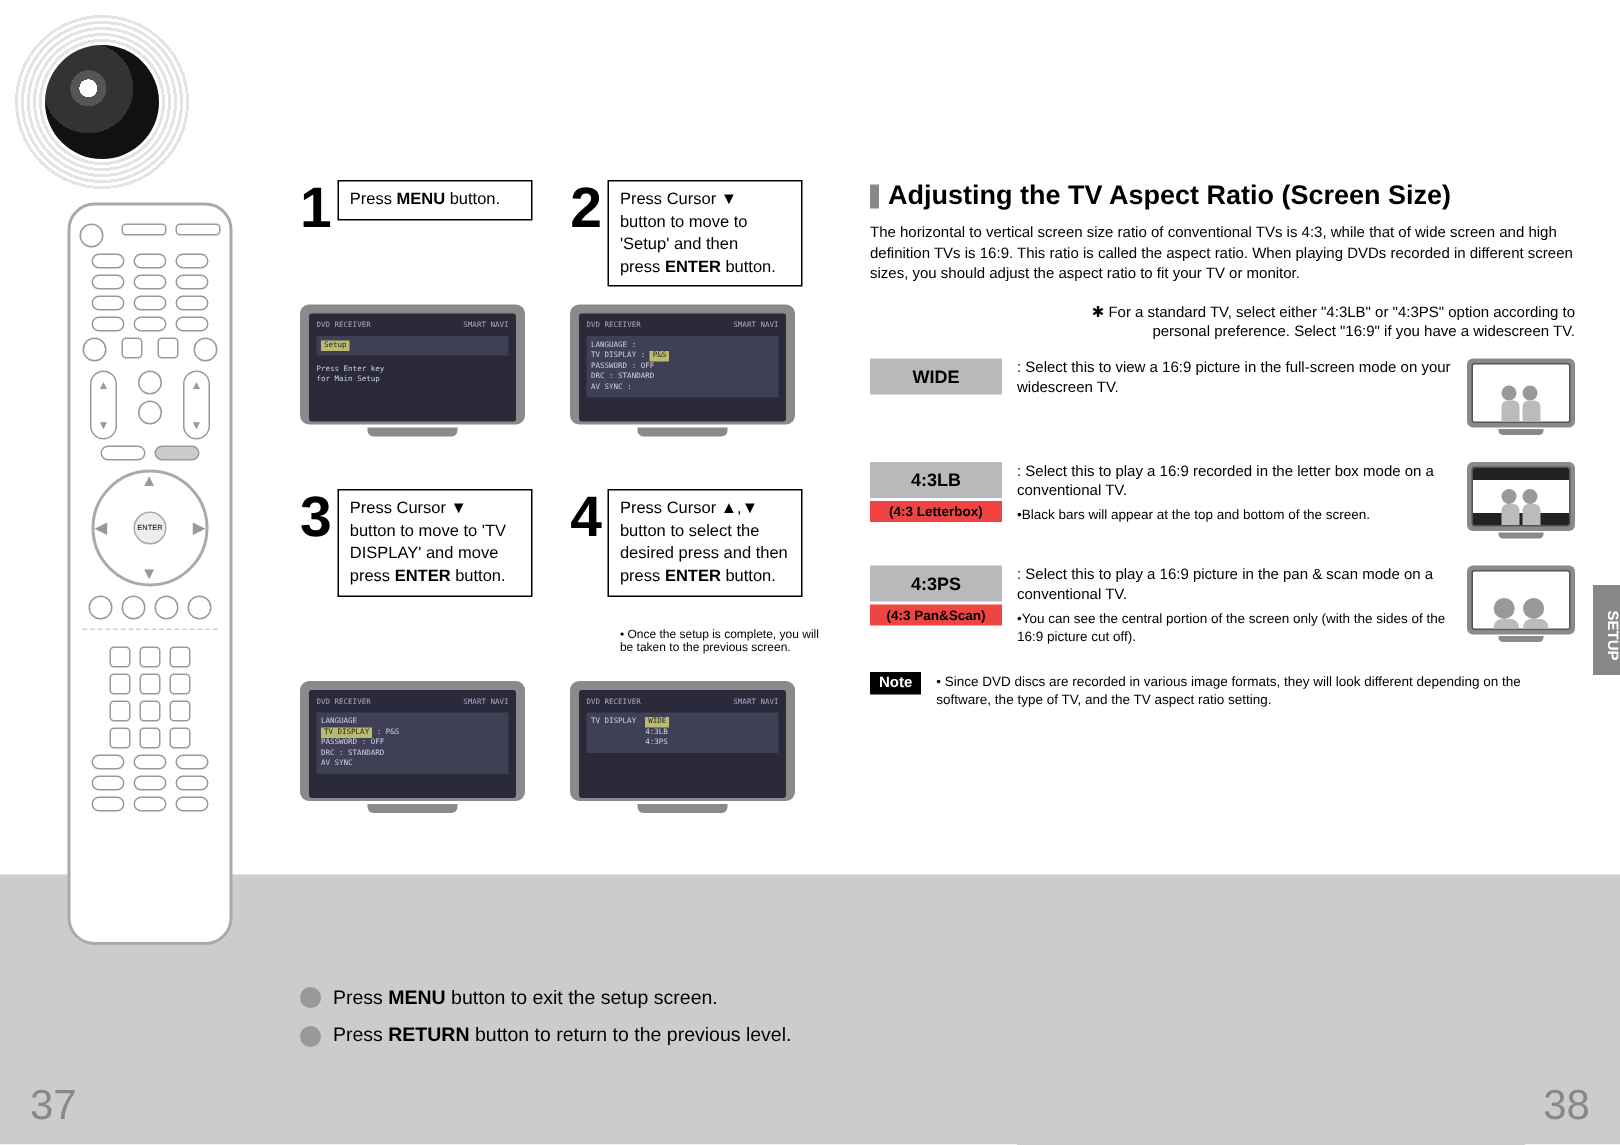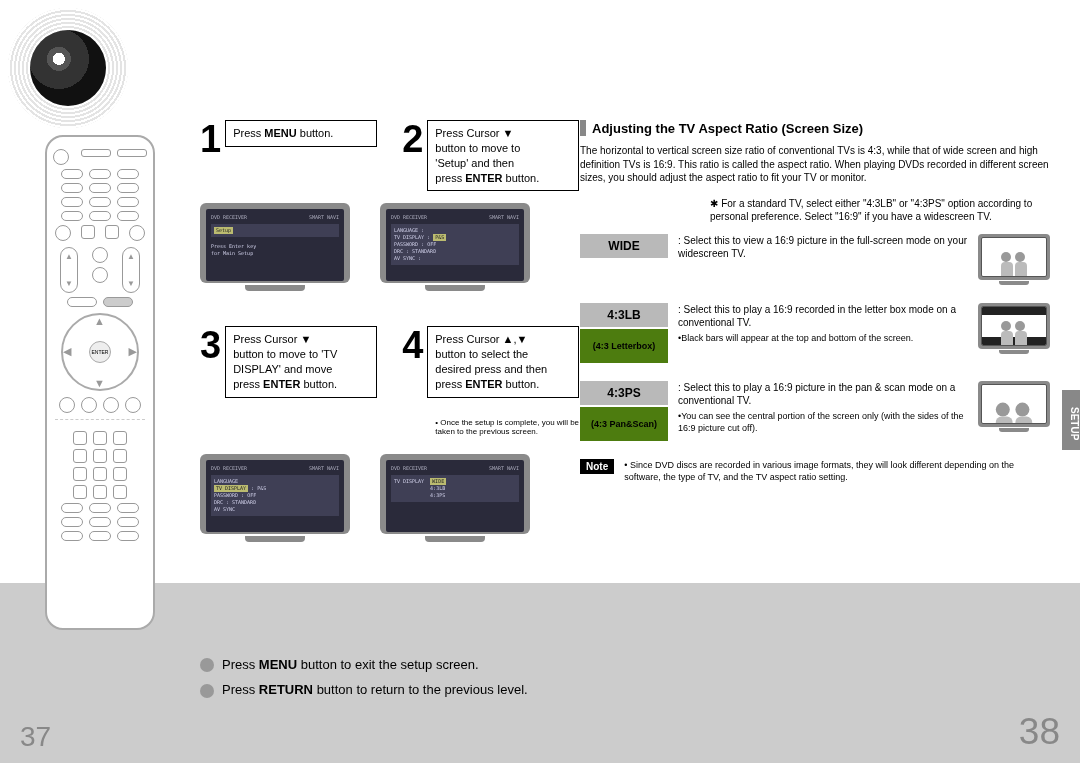--- a/index.html
+++ b/index.html
@@ -1,20 +1,20 @@
 <!DOCTYPE html>
 <html><head>
 <meta charset="utf-8">
 <style>
   * { box-sizing: border-box; margin: 0; padding: 0; }
   body { font-family: Arial, Helvetica, sans-serif; font-size: 11px; color: #000; width: 1080px; height: 763px; position: relative; background: #fff; }
   .page { position: relative; width: 1080px; height: 763px; }
   .footer-band { position: absolute; bottom: 0; left: 0; right: 0; height: 180px; background: #ccc; }
   .page-num-left { position: absolute; bottom: 10px; left: 20px; font-size: 28px; color: #888; }
-  .page-num-right { position: absolute; bottom: 10px; right: 20px; font-size: 37px; color: #888; }
+  .page-num-right { position: absolute; bottom: 10px; right: 20px; font-size: 28px; color: #888; }
   .setup-tab { position: absolute; right: 0; top: 390px; width: 18px; height: 60px; background: #888; color: #fff; writing-mode: vertical-rl; text-align: center; font-size: 10px; font-weight: bold; padding-top: 8px; }
   
   .speaker-wrap { position: absolute; top: 8px; left: 8px; width: 120px; height: 120px; }
   .speaker-rings { position:absolute; top:0; left:0; width:120px; height:120px; border-radius:50%;
     background: repeating-radial-gradient(circle, #bbb 0 2px, #fff 2px 4px); opacity:.4;}
   .speaker-cone { position:absolute; top:22px; left:22px; width:76px; height:76px; border-radius:50%;
     background: radial-gradient(circle at 38% 38%, #fff 0 6px, #555 6px 12px, #333 12px 30px, #111 30px 38px);}
   .title { position: absolute; top: 40px; left: 115px; font-size: 32px; font-weight: bold; }
   
   .remote { position: absolute; top: 135px; left: 45px; width: 110px; height: 495px; background: #fff; border: 2px solid #aaa; border-radius: 18px; padding: 8px 6px; }
@@ -30,41 +30,41 @@
   .dpad .au{top:2px; left:33px;} .dpad .ad{bottom:2px; left:33px;} .dpad .al{left:2px; top:32px;} .dpad .ar{right:2px; top:32px;}
   .vol-ch-block{display:flex; justify-content:space-around; margin:6px 0 4px;}
   .rocker{width:18px; border:1px solid #999; border-radius:9px; height:46px; position:relative;}
   .rocker::before{content:"▲"; position:absolute; top:4px; left:4px; font-size:8px; color:#999;}
   .rocker::after{content:"▼"; position:absolute; bottom:4px; left:4px; font-size:8px; color:#999;}
   
   .steps { position:absolute; top:120px; left:200px; width:350px;}
   .step-row{display:flex; gap:25px; margin-bottom:12px;}
   .step{display:flex; align-items:flex-start; gap:4px;}
   .step-num{font-size:38px; font-weight:bold; line-height:1;}
-  .step-text{border:1px solid #000; padding:5px 7px; font-size:11px; line-height:1.35; width:152px;}
+  .step-text{border:1px solid #000; padding:5px 7px; font-size:11px; line-height:1.35; width:130px;}
   .step-note{font-size:8px; margin:20px 0 6px 0; padding-left:8px;}
   .tv{ width:150px; height:105px;}
   .tv-body{background:#8a8a8a; border-radius:6px; padding:6px 6px 2px;}
   .tv-screen{background:#2a2a3a; height:72px; border-radius:2px; padding:5px; color:#cfcfe8; font-size:5px; line-height:1.4; font-family:monospace;}
   .tv-base{width:60px; height:6px; background:#8a8a8a; margin:2px auto 0; border-radius:0 0 4px 4px;}
   .tv-row{display:flex; gap:30px; margin-bottom:18px;}
   .osd-head{display:flex; justify-content:space-between; font-size:5px; color:#aab;}
   .osd-panel{background:#3f3f55; margin-top:3px; padding:3px;}
   .osd-hl{background:#bbbb70; color:#222; padding:0 2px; display:inline-block;}
   
   .rightcol { position:absolute; top:120px; left:580px; width:470px;}
   .section-head{display:flex; align-items:center; gap:6px; margin-bottom:8px;}
   .head-bar{width:6px; height:16px; background:#888;}
-  .head-text{font-weight:bold; font-size:13px;}
+  .head-text{font-weight:bold; font-size:18px;}
   .intro{font-size:10px; line-height:1.35; margin-bottom:12px;}
-  .pref-note{font-size:10px; line-height:1.35; margin:0 0 10px 130px;}
+  .pref-note{font-size:10px; line-height:1.35; margin:0 0 10px 130px;text-align:right;}
   .opt-row{display:flex; gap:10px; margin-bottom:18px; align-items:flex-start;}
   .opt-label{width:88px;}
   .opt-badge{background:#b9b9b9; font-weight:bold; text-align:center; padding:5px 0; font-size:12px;}
-  .opt-sub{background:#4d7c0f; text-align:center; font-size:9px; font-weight:bold; padding:12px 0; margin-top:2px;}
+  .opt-sub{background:#ef4444; text-align:center; font-size:9px; font-weight:bold; padding:2px 0; margin-top:2px;}
   .opt-desc{font-size:10px; line-height:1.35; flex:1;}
   .opt-desc .sub{font-size:9px; margin-top:2px;}
   .opt-thumb{width:72px;}
   .thumb-tv{background:#8a8a8a; border-radius:4px; padding:3px;}
   .thumb-scr{background:#fff; height:40px; border:1px solid #555; border-radius:2px; position:relative; overflow:hidden;}
   .thumb-base{width:30px; height:4px; background:#8a8a8a; margin:1px auto 0; border-radius:0 0 3px 3px;}
   .people{position:absolute; inset:0; display:flex; align-items:flex-end; justify-content:center; gap:2px;}
   .head{width:10px; height:10px; background:#999; border-radius:50%;}
   .body-s{width:12px; height:14px; background:#bbb; border-radius:4px 4px 0 0;}
   .lb-bar{position:absolute; left:0; right:0; height:8px; background:#222;}

